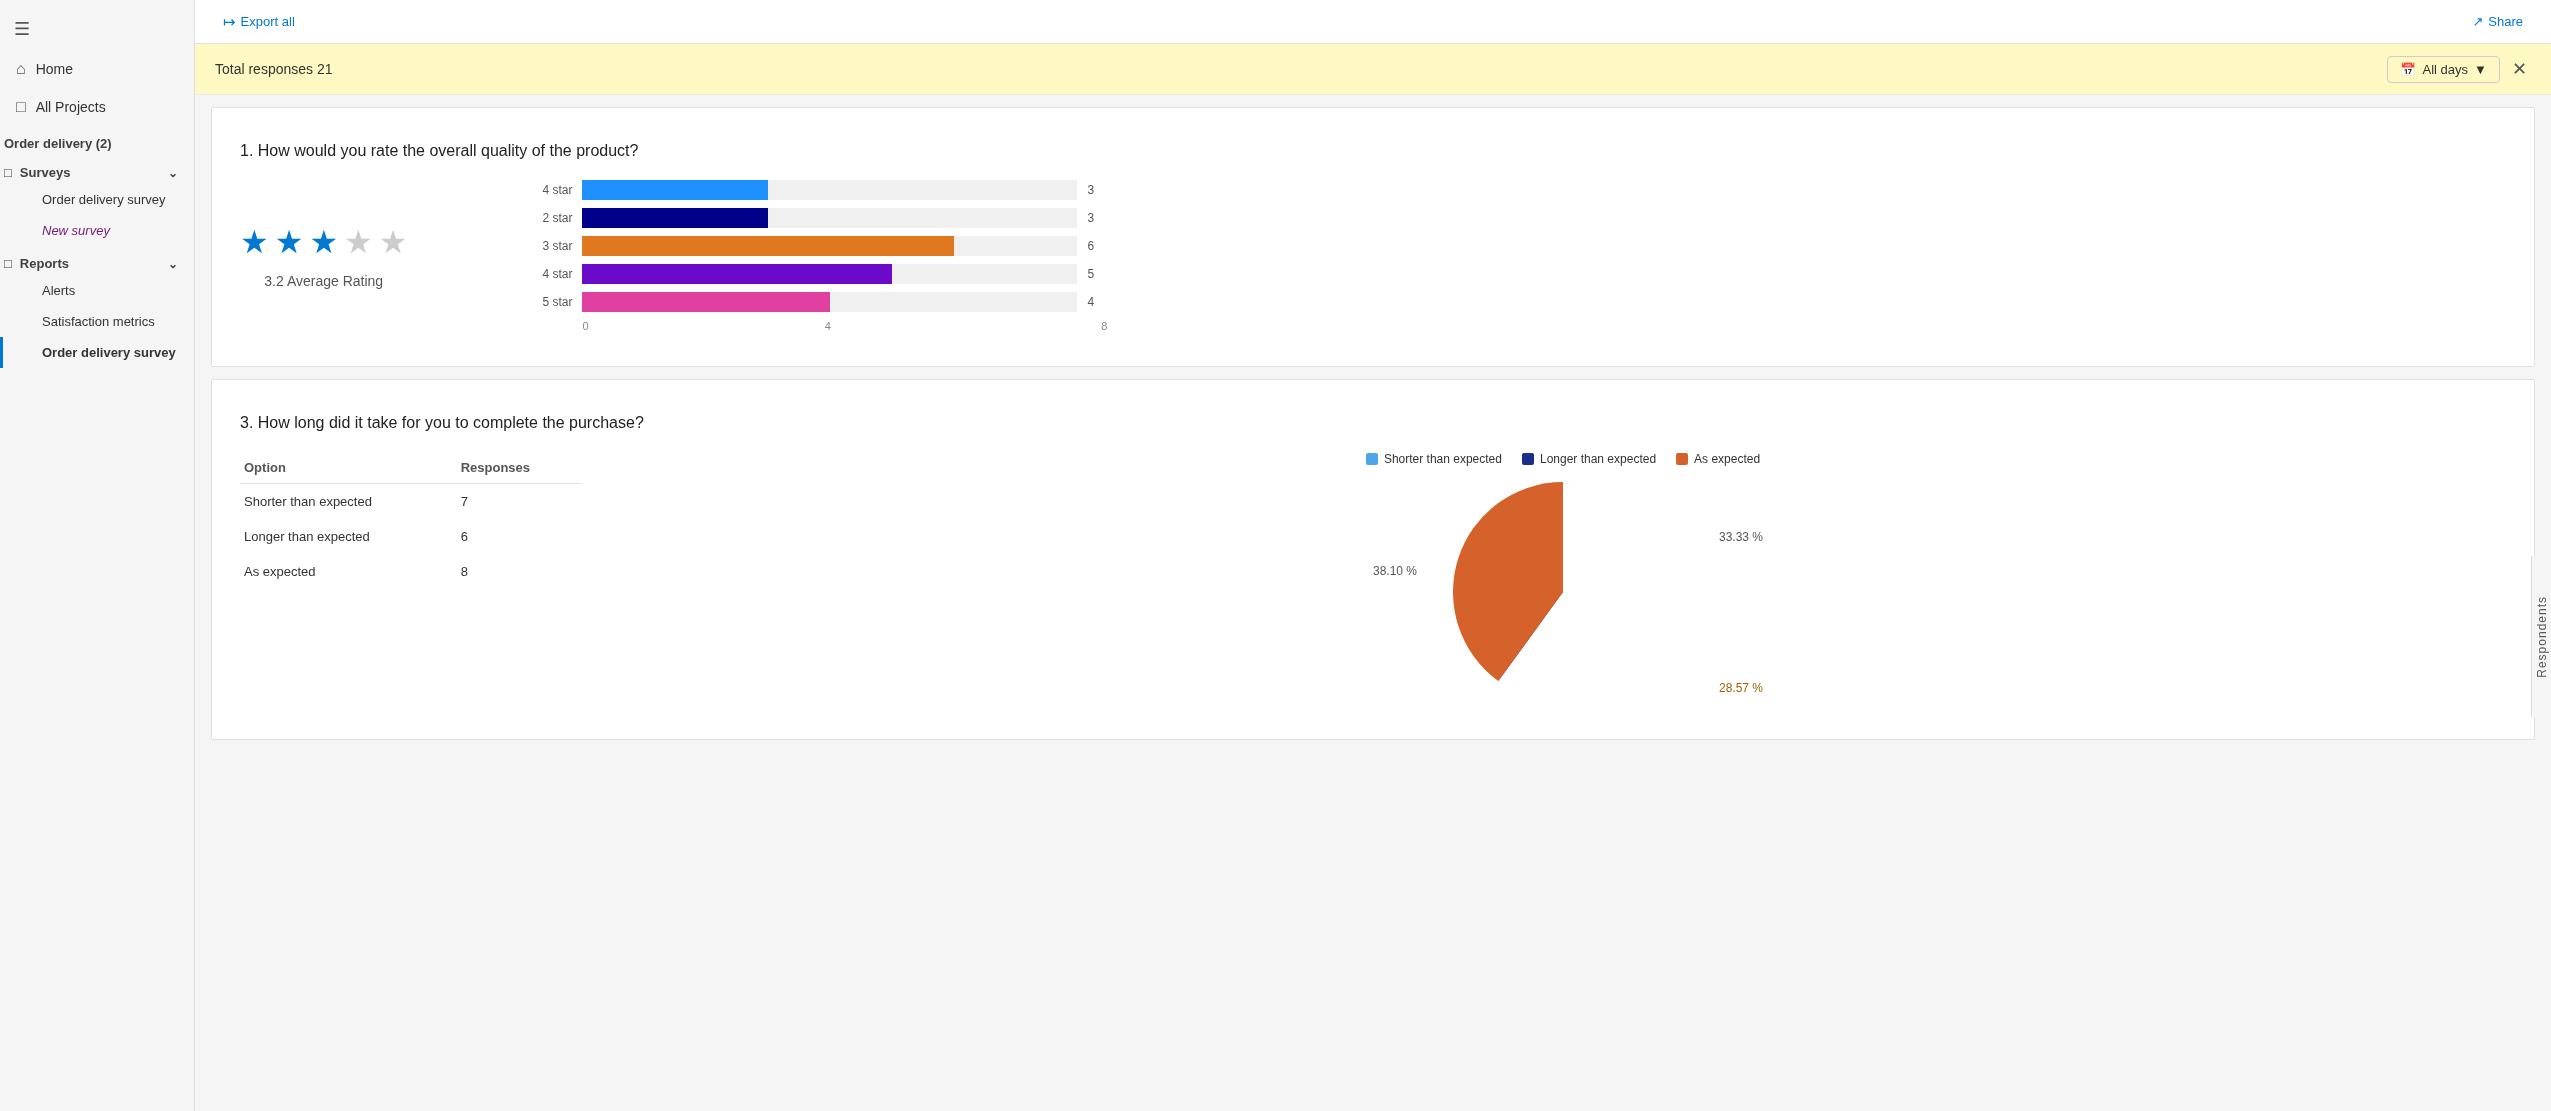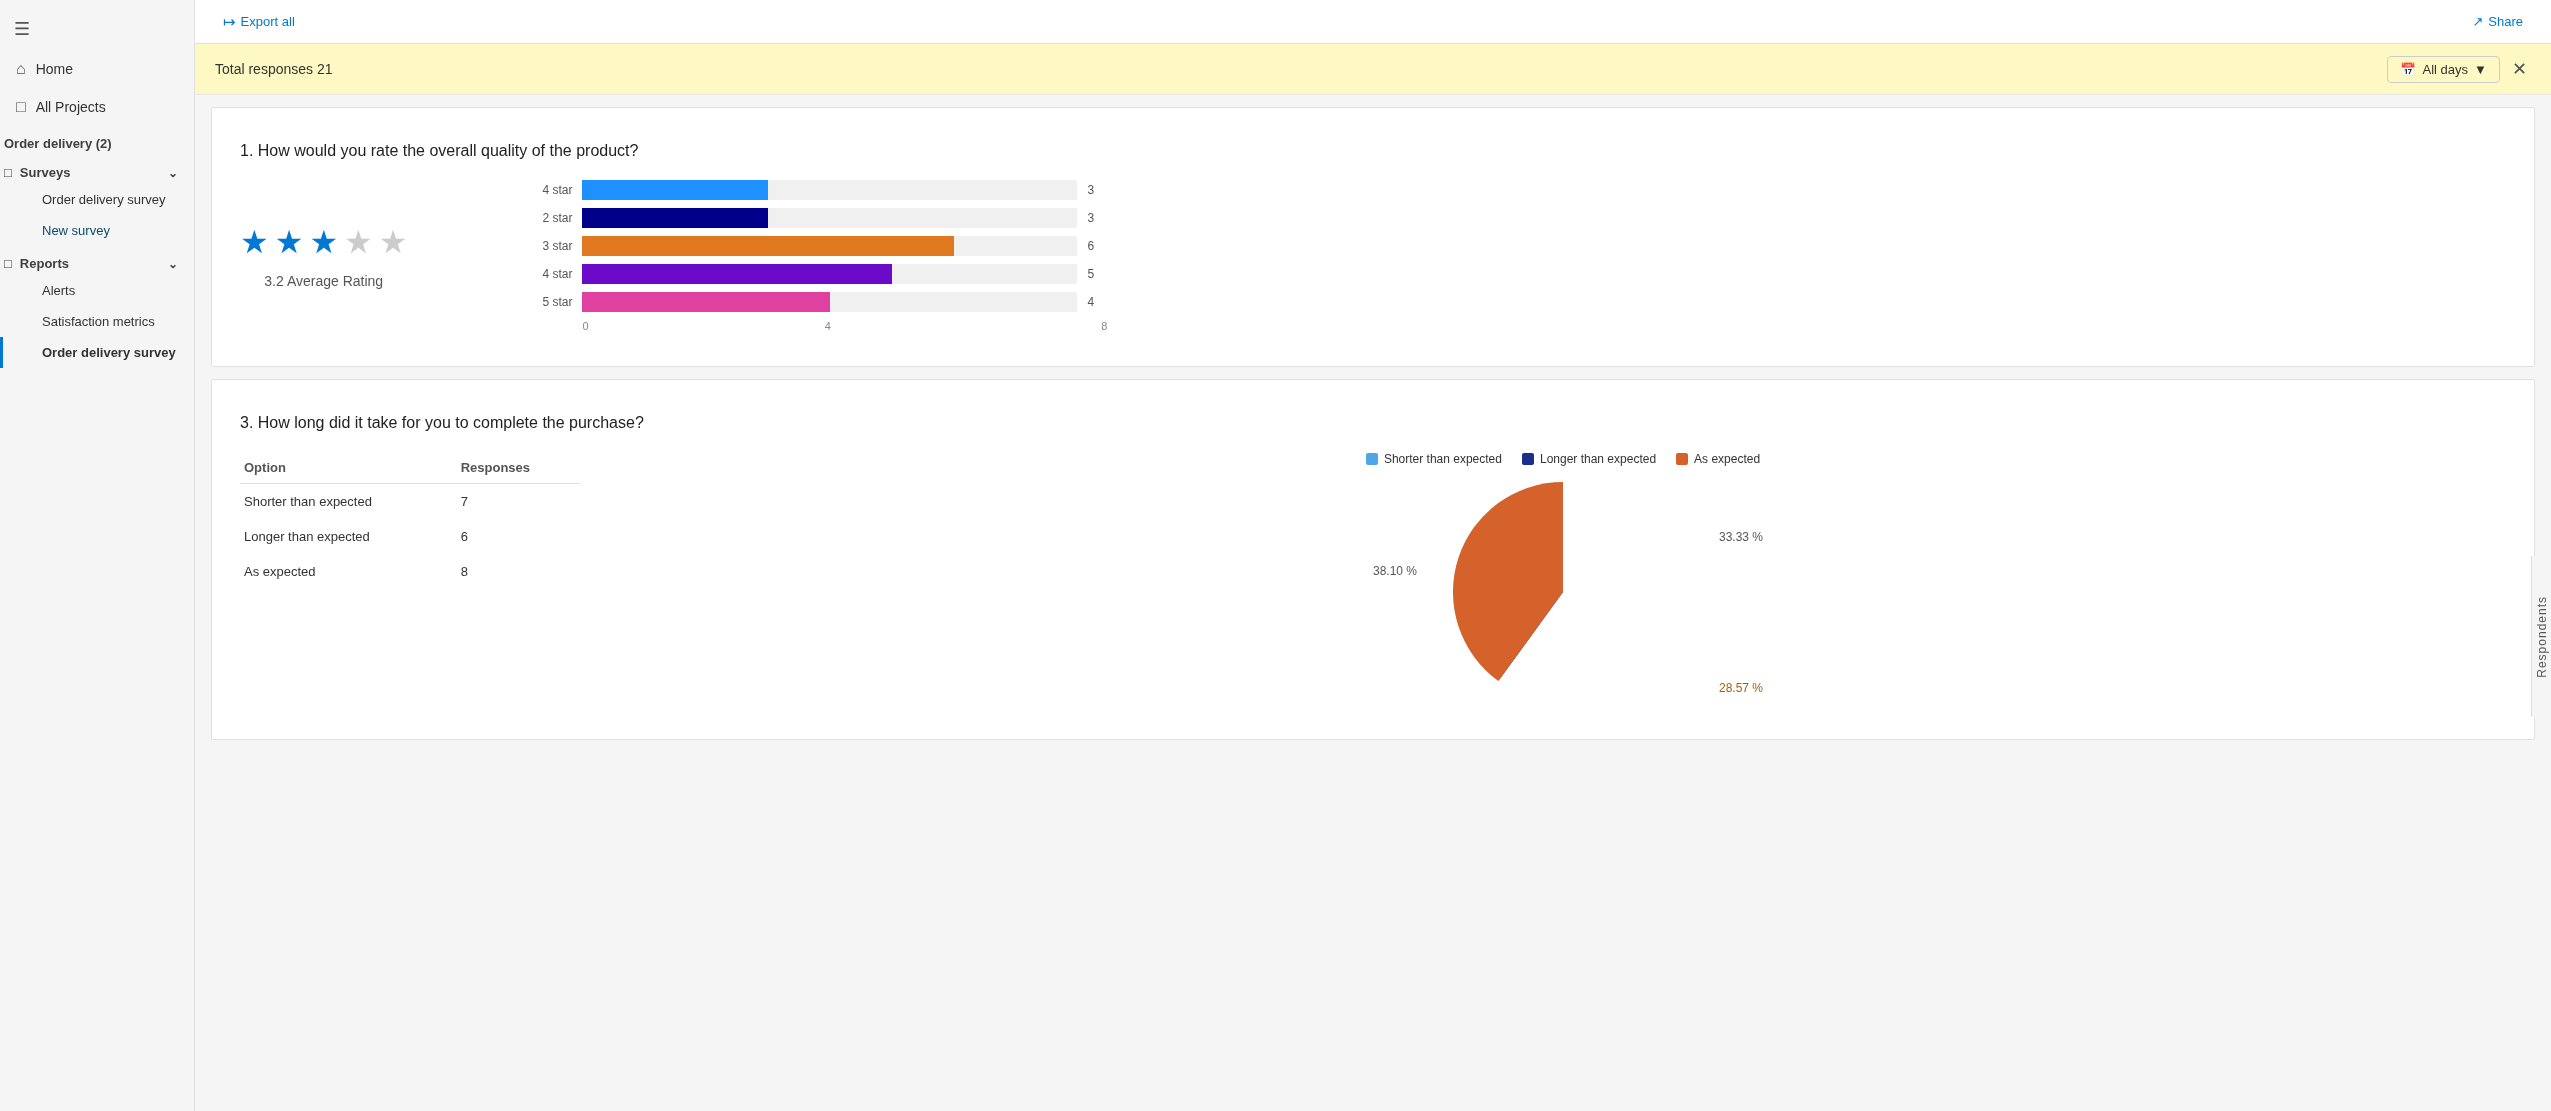--- a/index.html
+++ b/index.html
@@ -41,21 +41,21 @@
       align-items: center;
       gap: 8px;
     }
     .sidebar-section-header .chevron { margin-left: auto; font-size: 12px; }
     .sidebar-sub-item {
       padding: 8px 16px 8px 42px;
       cursor: pointer;
       font-size: 13px;
       color: #333;
     }
-    .sidebar-sub-item.active-blue { color: #0c4a6e; }
+    .sidebar-sub-item.active-blue { color: #701a75; font-style: italic; }
     .sidebar-sub-item.active-bold {
       font-weight: 600;
       border-left: 3px solid #0078d4;
       padding-left: 39px;
     }
 
     
     .main {
       flex: 1;
       display: flex;

